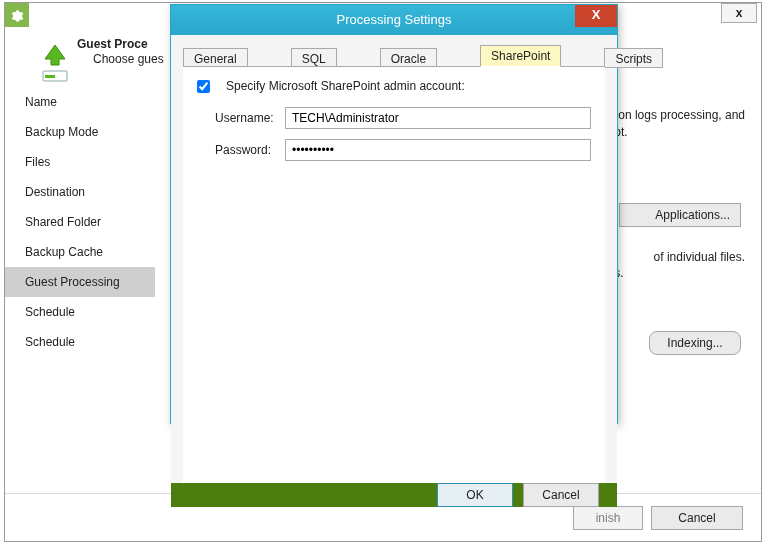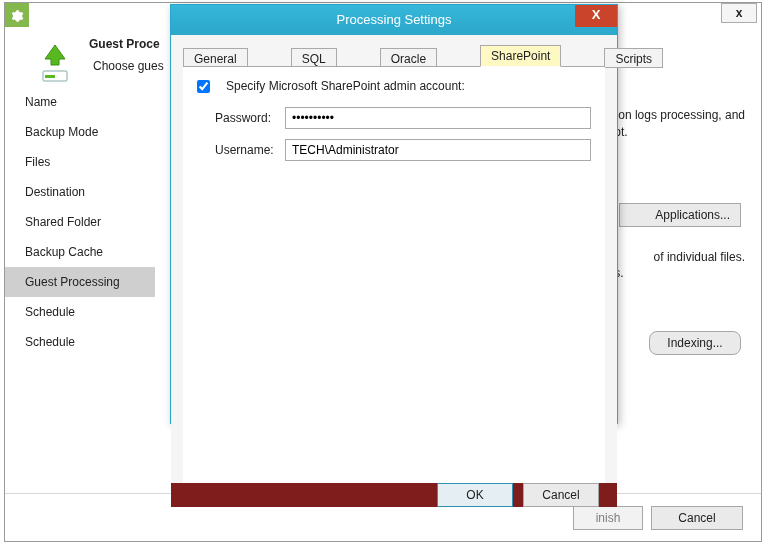--- a/index.html
+++ b/index.html
@@ -61,27 +61,27 @@
     border-right: 0;
     padding-top: 60px;
   }
   .step-icon {
     position: absolute;
     left: 28px; top: 38px;
     width: 40px; height: 40px;
   }
   .step-head {
     position: absolute;
-    left: 84px; top: 34px;
+    left: 72px; top: 34px;
     font-weight: bold;
     font-size: 12px;
   }
   .step-sub {
     position: absolute;
-    left: 88px; top: 56px;
+    left: 88px; top: 49px;
   }
   .nav-item {
     padding: 8px 8px 8px 20px;
     cursor: pointer;
   }
   .nav-item.sel {
     background: #cfcfcf;
   }
 
   .right-col {
@@ -206,21 +206,21 @@
     flex: 1;
     height: 22px;
     border: 1px solid #a9a9a9;
     padding: 0 6px;
     font-family: inherit;
     font-size: 12px;
   }
 
   .modal-buttons {
     height: 44px;
-    background: #7f1d1d;
+    background: #4d7c0f;
     display: flex;
     justify-content: flex-end;
     align-items: center;
     gap: 10px;
     padding-right: 18px;
   }
   .btn-default { border-color:#2f8fb5; background:#e4eef3; }
 
   input[type=checkbox]{ width:13px;height:13px; margin:0;}
 </style>
@@ -290,26 +290,26 @@
       <div class="tab active">SharePoint</div>
       <div class="tab">Scripts</div>
       <div class="tab-underline"></div>
     </div>
     <div class="tabpanel">
       <div class="chk-row">
         <input type="checkbox" checked="" style="">
         <span>Specify Microsoft SharePoint admin account:</span>
       </div>
       <div class="form-row">
+        <label>Username:</label>
+        <input type="text" value="TECH\Administrator" style="">
+      </div>
+      <div class="form-row">
         <label>Password:</label>
         <input type="text" value="••••••••••" style="">
       </div>
-      <div class="form-row">
-        <label>Username:</label>
-        <input type="text" value="TECH\Administrator" style="">
-      </div>
     </div>
   </div>
   <div class="modal-buttons">
     <div class="btn btn-default" style="min-width:76px">OK</div>
     <div class="btn" style="min-width:76px">Cancel</div>
   </div>
 </div>
 
 </body></html>

